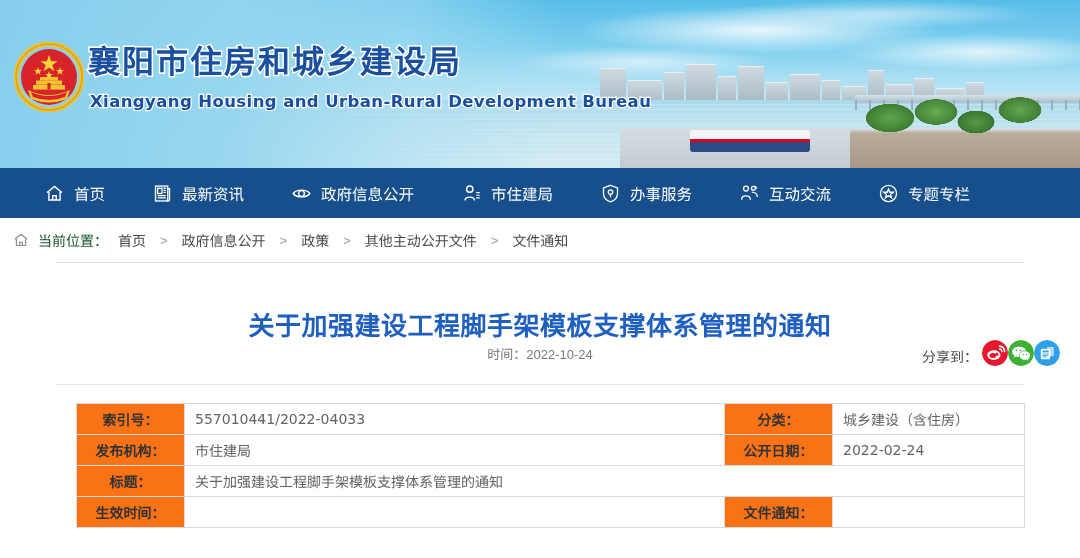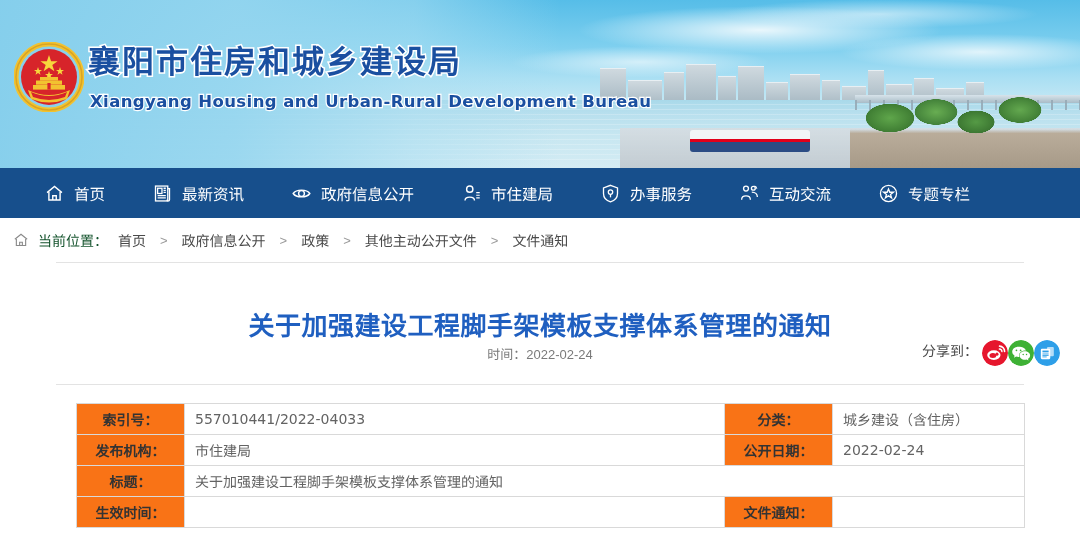--- a/index.html
+++ b/index.html
@@ -134,21 +134,21 @@
     letter-spacing:.5px;
   }
   .meta-row{
     position:absolute; left:0; top:340px; width:1080px; height:34px;
   }
   .meta-time{
     position:absolute; left:0; top:4px; width:1080px; text-align:center;
     font-size:13px; color:#7a7a7a;
   }
   .share-wrap{
-    position:absolute; right:20px; top:0; display:flex; align-items:flex-start; margin-left:8px;
+    position:absolute; right:20px; top:0; display:flex; align-items:flex-end; margin-left:8px;
   }
   .share-lbl{ font-size:14px; color:#4a4a4a; margin-right:4px; }
   .share-ico{ width:26px; height:26px; border-radius:50%; display:block; cursor:pointer; }
   .art-rule{
     position:absolute; left:56px; top:384px; width:968px; height:1px; background:#e3e3e3;
   }
 
   
   .info-table{
     position:absolute; left:76px; top:403px; width:948px;
@@ -311,21 +311,21 @@
     <span class="sep">&gt;</span>
     <a href="#">其他主动公开文件</a>
     <span class="sep">&gt;</span>
     <a href="#">文件通知</a>
   </div>
   <div class="crumb-rule"></div>
 
   <h1 class="art-title">关于加强建设工程脚手架模板支撑体系管理的通知</h1>
 
   <div class="meta-row">
-    <div class="meta-time">时间：2022-02-24</div>
+    <div class="meta-time">时间：2022-10-24</div>
     <div class="share-wrap">
       <span class="share-lbl">分享到：</span>
 
       <svg class="share-ico" viewBox="0 0 32 32">
         <circle cx="16" cy="16" r="16" fill="#e6162d"></circle>
         <ellipse cx="14.6" cy="18.6" rx="8.2" ry="6" fill="#ffffff"></ellipse>
         <ellipse cx="13.4" cy="19" rx="4.2" ry="3.1" fill="#e6162d"></ellipse>
         <circle cx="18.4" cy="17.4" r="1.9" fill="#e6162d"></circle>
         <path d="M21.6 7.6 a6.4 6.4 0 0 1 6.2 6.6" fill="none" stroke="#ffffff" stroke-width="2" stroke-linecap="round"></path>
         <path d="M21.4 11 a3.2 3.2 0 0 1 3.1 3.3" fill="none" stroke="#ffffff" stroke-width="1.8" stroke-linecap="round"></path>

